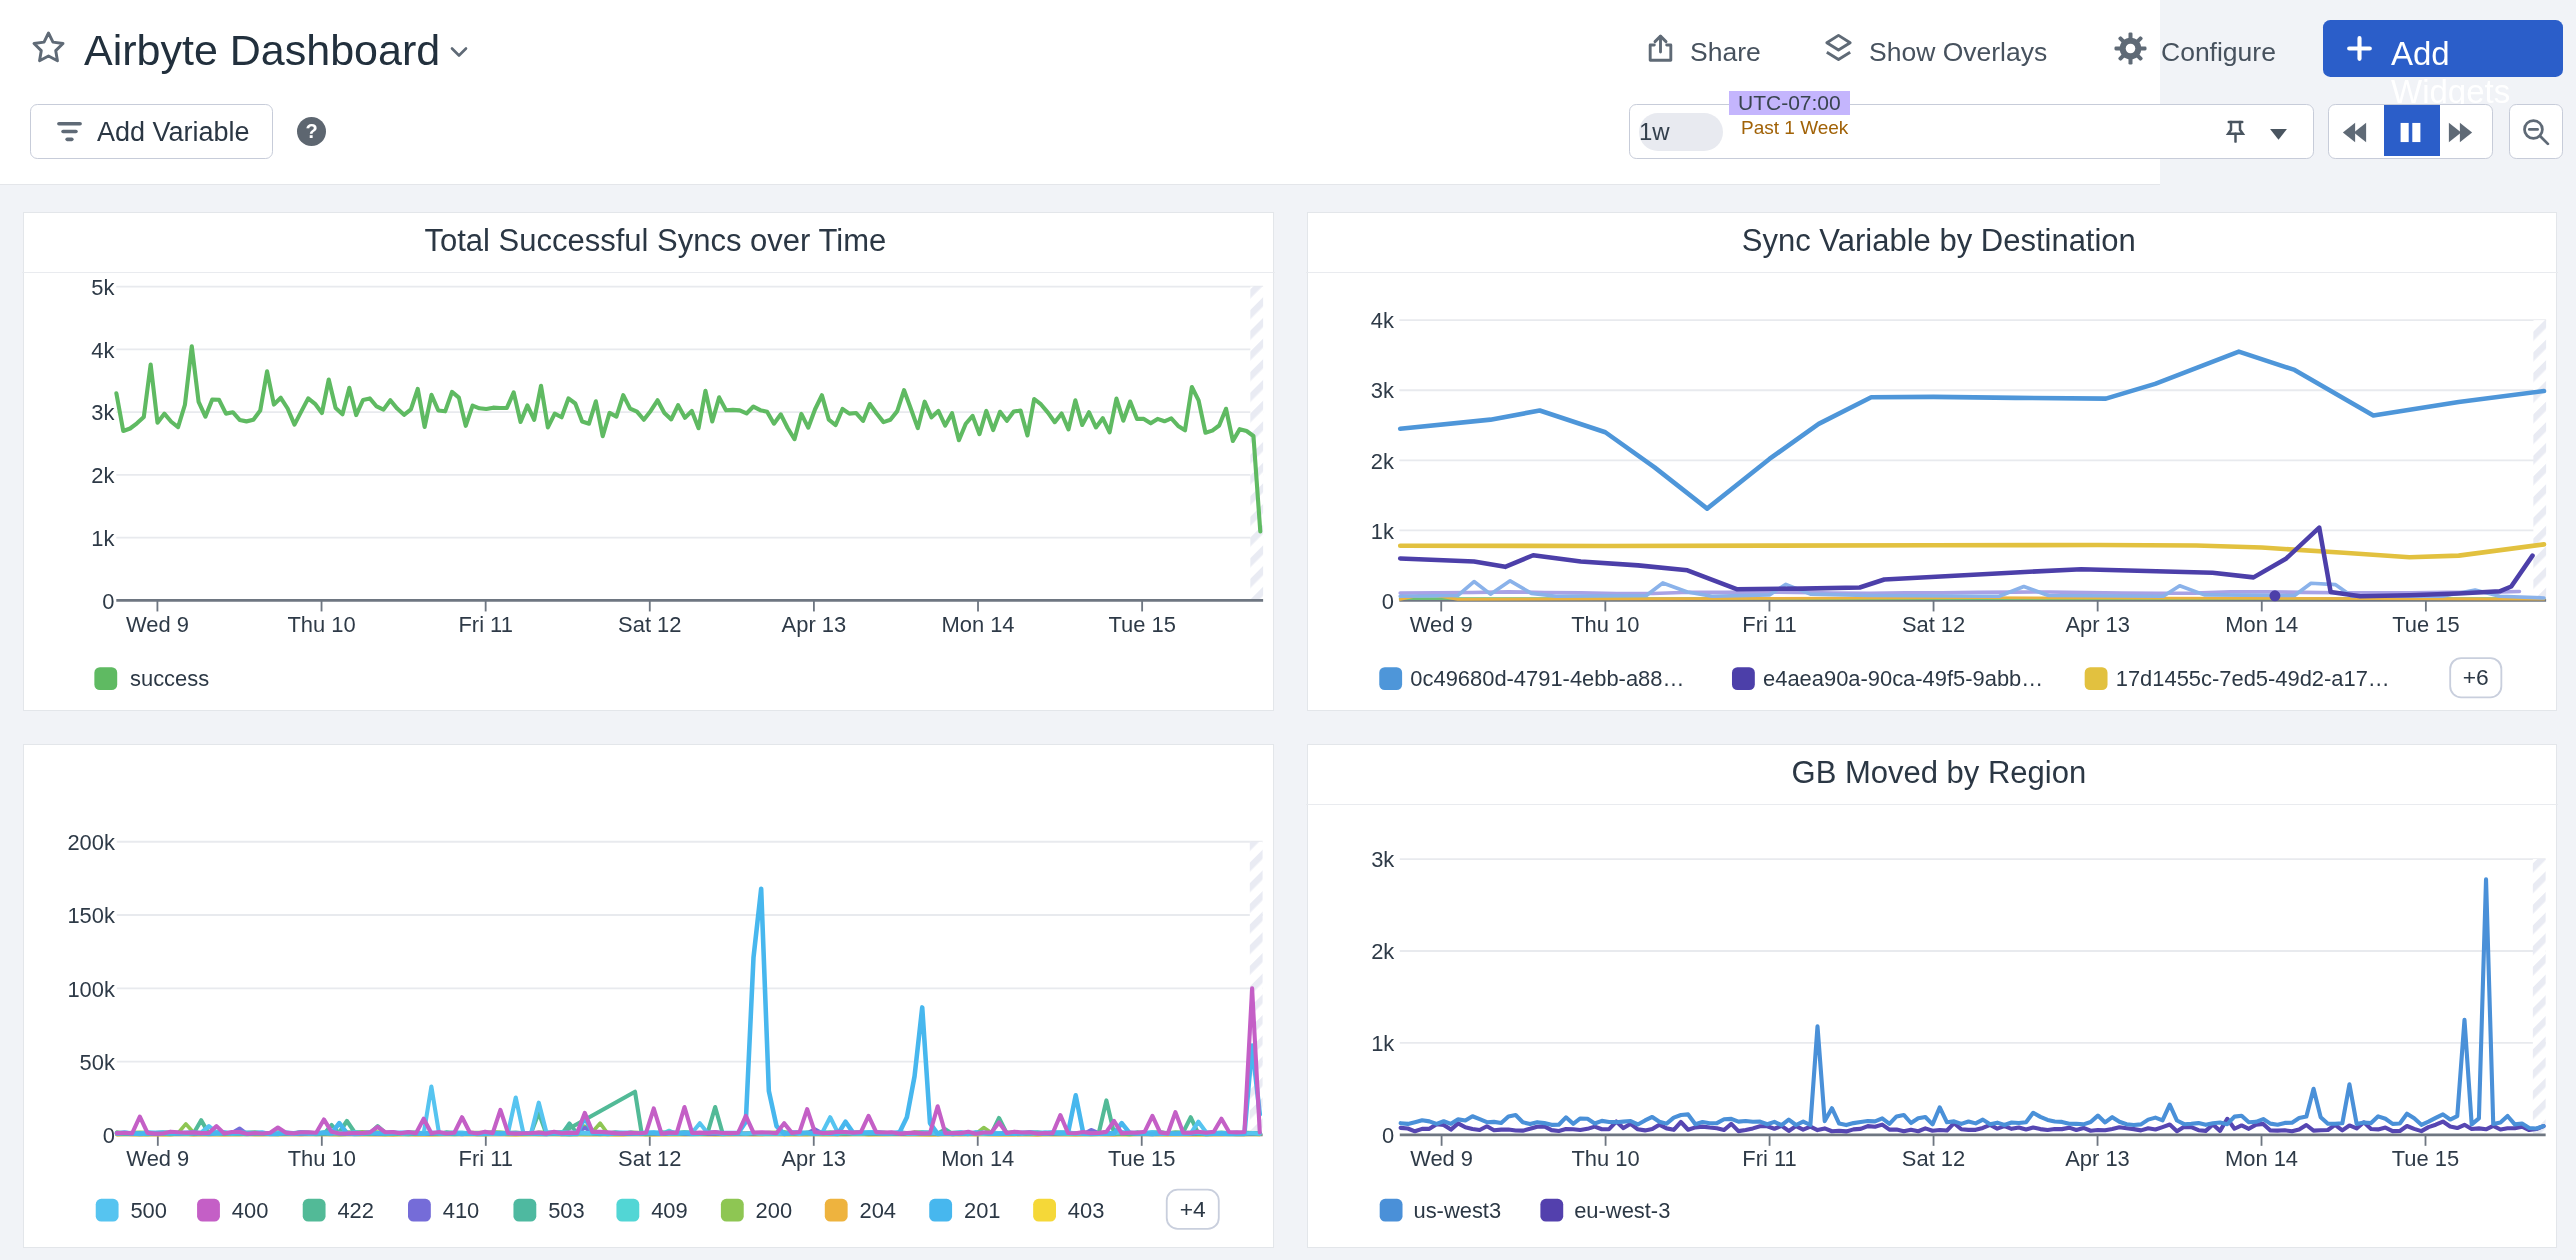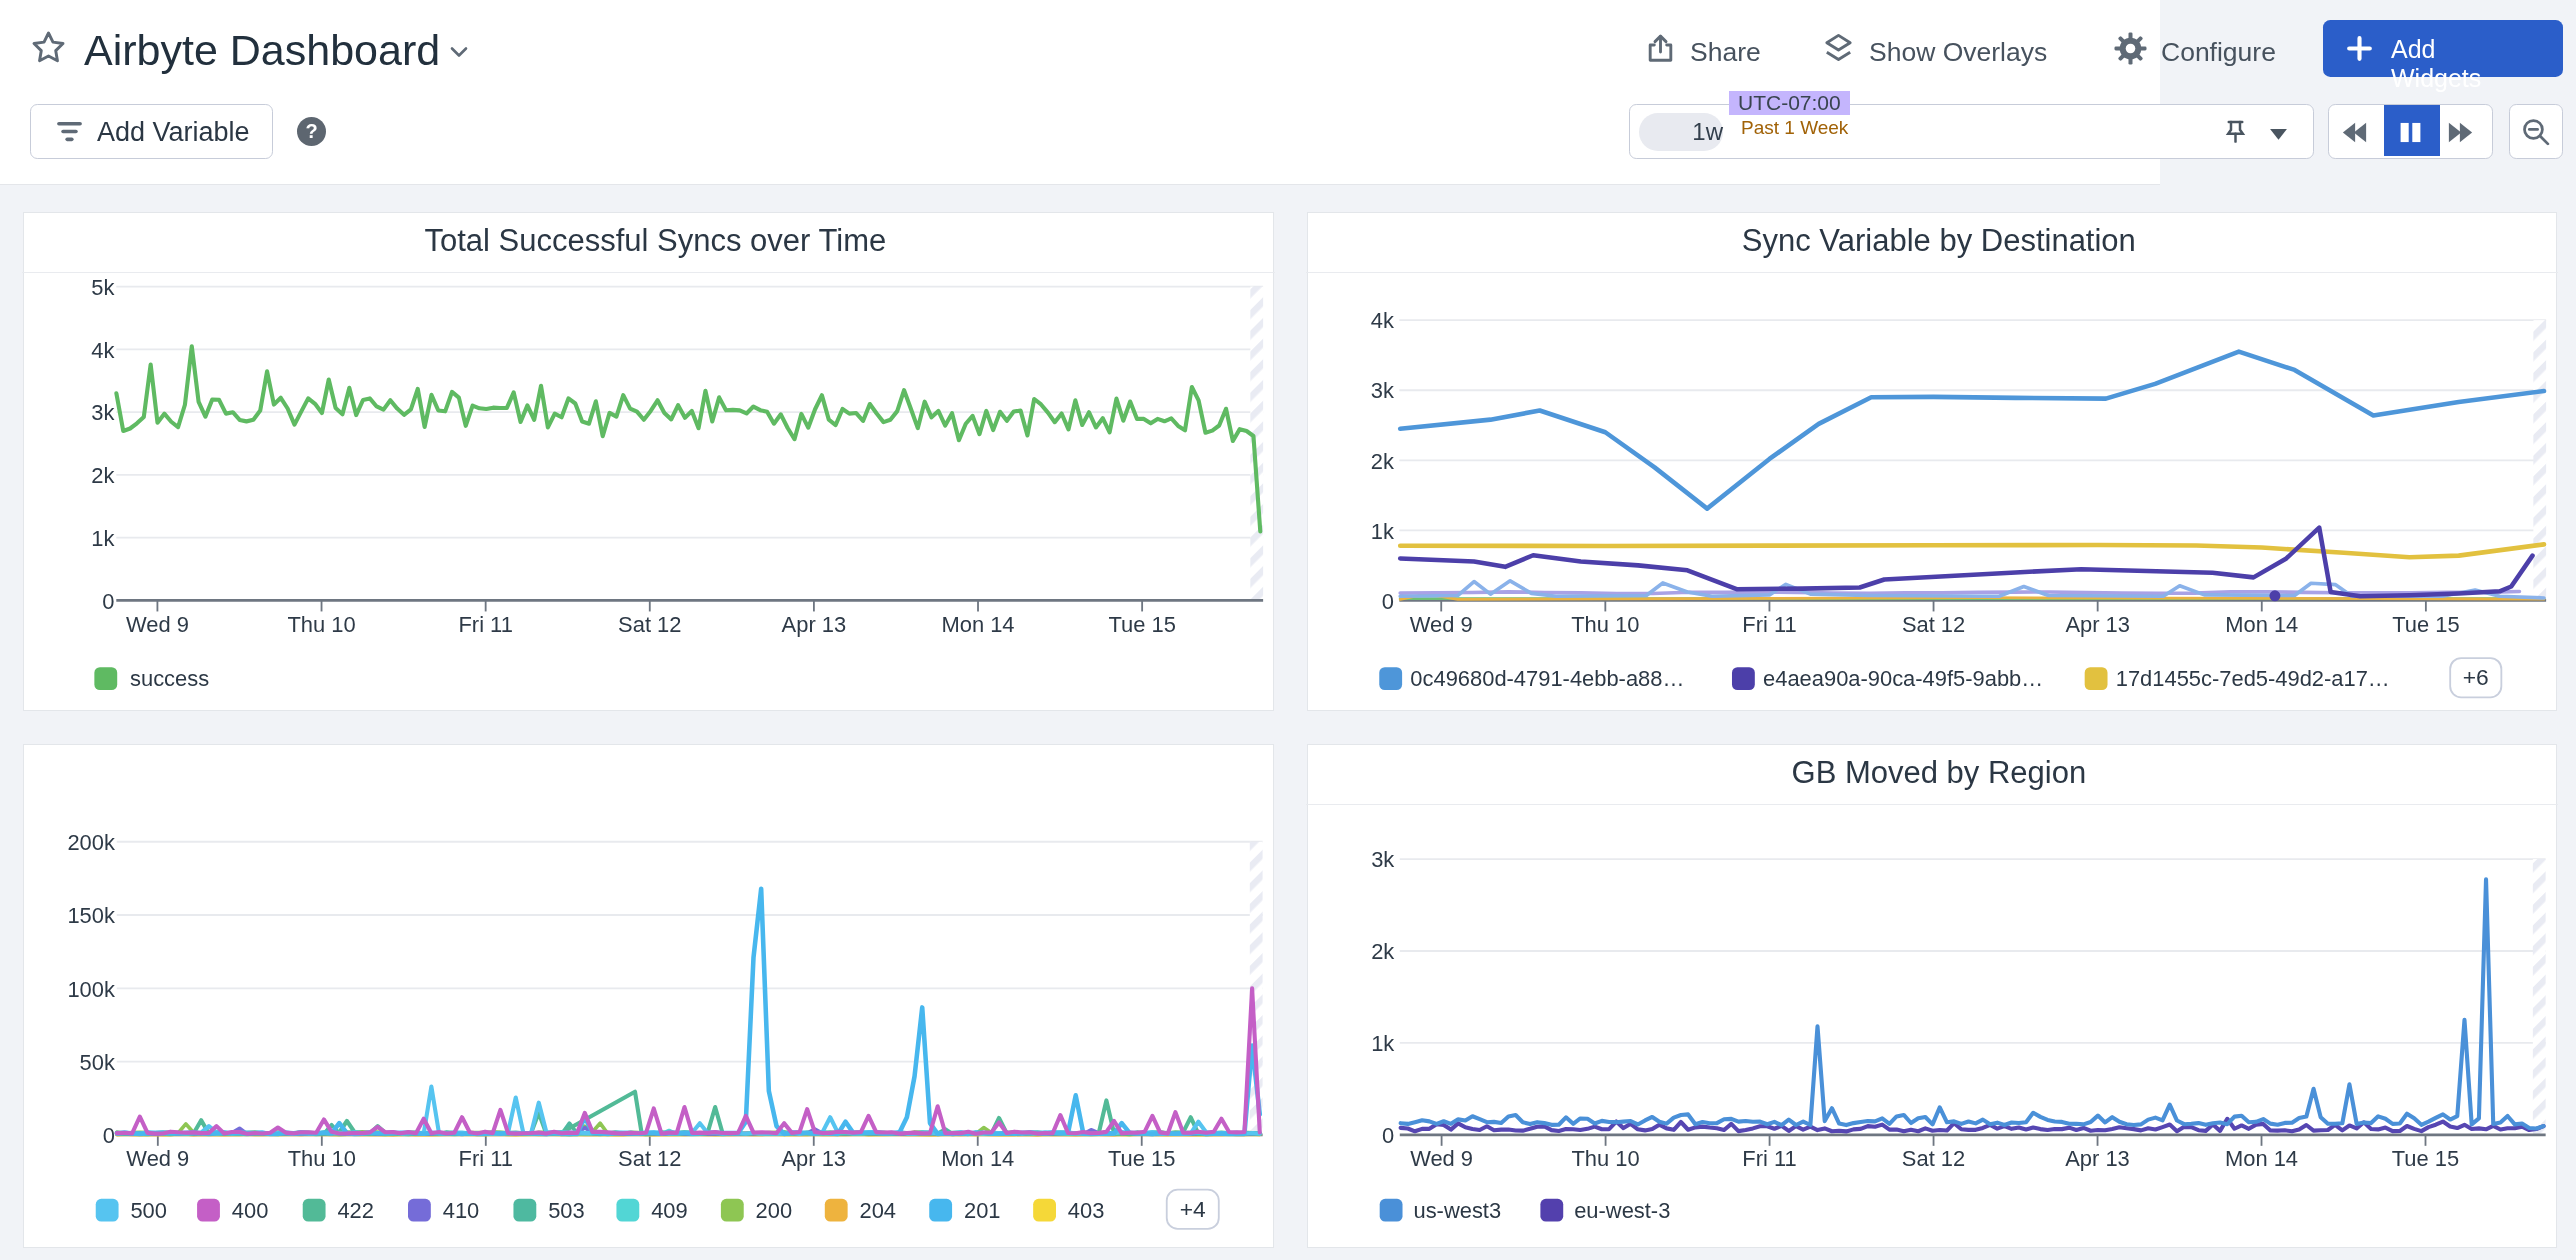--- a/index.html
+++ b/index.html
@@ -47,24 +47,24 @@
         <rect x="10.7" y="1.6" width="2.6" height="5" rx="0.9" transform="rotate(270 12 12)"></rect>
         <rect x="10.7" y="1.6" width="2.6" height="5" rx="0.9" transform="rotate(315 12 12)"></rect>
       </g>
       <circle cx="12" cy="12" r="3.1" fill="#ffffff"></circle>
     </svg>
     <div class="hlab" style="left:2161px;top:37px;">Configure</div>
 <div style="position:absolute;left:2323px;top:20px;width:240px;height:57px;background:#2b5ec9;border-radius:7.3px;"></div>
 <svg width="31" height="31" viewBox="0 0 24 24" style="position:absolute;left:2344px;top:33px" fill="none" stroke="#ffffff" stroke-width="3.2" stroke-linecap="round">
       <path d="M12 4v16M4 12h16"></path>
     </svg>
-<div style="position:absolute;left:2391px;top:35px;font-size:25px;color:#fff;">Add Widgets</div>
+<div style="position:absolute;left:2391px;top:35px;font-size:33px;color:#fff;">Add Widgets</div>
 <div style="position:absolute;left:1629px;top:104px;width:685px;height:55px;border:1.8px solid #c7ccd9;border-radius:7.3px;background:#fff;"></div>
 <div style="position:absolute;left:1729px;top:91px;background:#c4b5fd;padding:0 9px;font-size:21px;color:#39444f;">UTC-07:00</div>
-<div style="position:absolute;left:1639px;top:113px;width:84px;height:38px;background:#e8eaf0;border-radius:19px;font-size:24px;color:#333f4c;text-align:right;line-height:38px;">1w</div>
+<div style="position:absolute;left:1639px;top:113px;width:84px;height:38px;background:#e8eaf0;border-radius:19px;font-size:24px;color:#333f4c;text-align:left;line-height:38px;">1w</div>
 <div style="position:absolute;left:1741px;top:117px;font-size:19px;font-weight:500;color:#a16207;">Past 1 Week</div>
 <svg width="27" height="29" viewBox="0 0 24 24" style="position:absolute;left:2222px;top:117px" fill="none" stroke="#4a5560" stroke-width="2.2" stroke-linecap="round">
       <path d="M6 3.5h12"></path>
       <path d="M8 3.5v7l-2.5 3.5h13L16 10.5v-7"></path>
       <path d="M12 14v7"></path>
     </svg>
     <svg width="27" height="27" viewBox="0 0 24 24" style="position:absolute;left:2265px;top:120px" fill="#4a5560">
       <path d="M4.5 8h15l-7.5 9.5z"></path>
     </svg>
 <div style="position:absolute;left:2328px;top:104px;width:165px;height:55px;border:1.8px solid #c7ccd9;border-radius:7.3px;background:#fff;overflow:hidden;">

